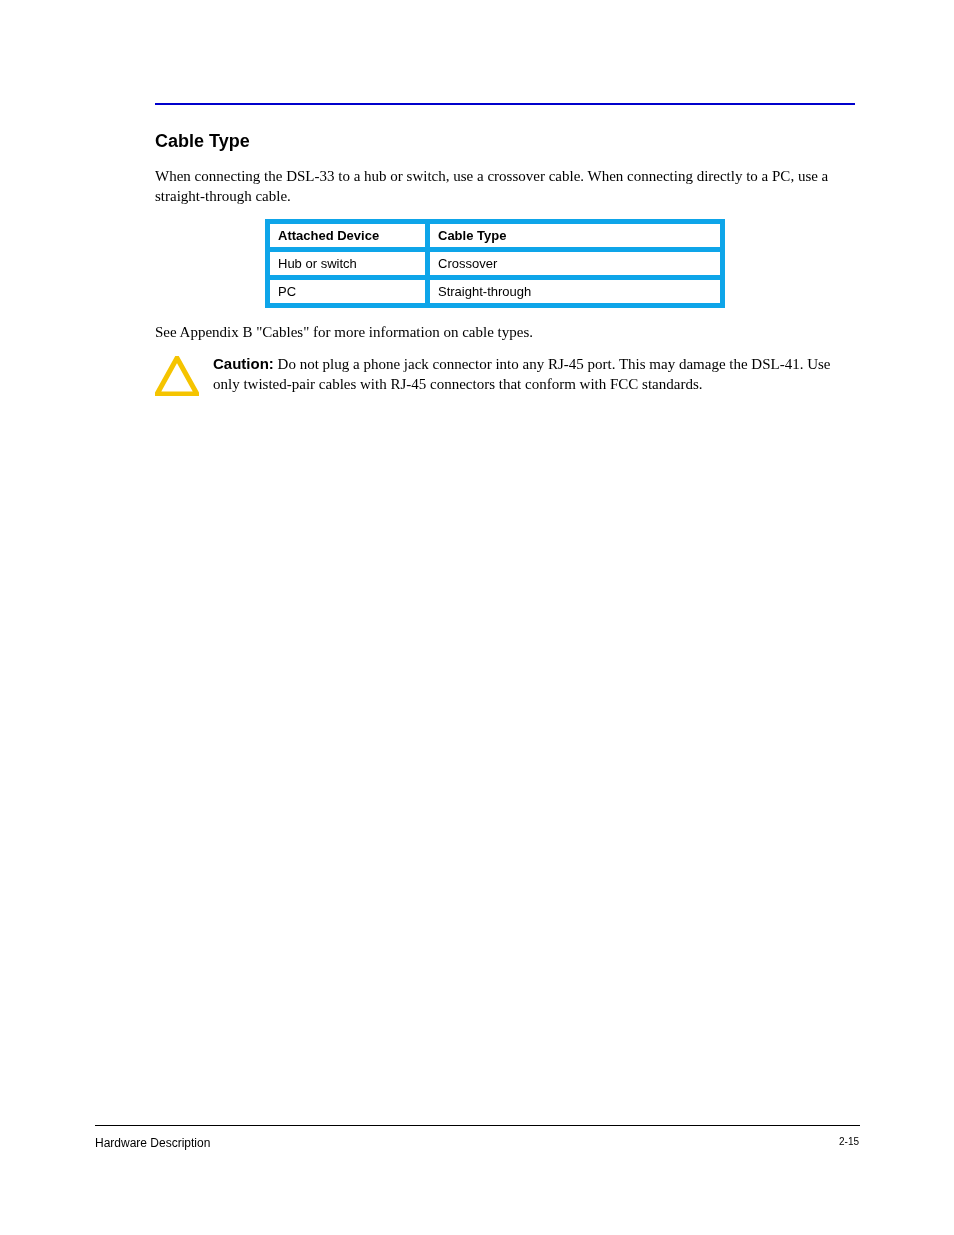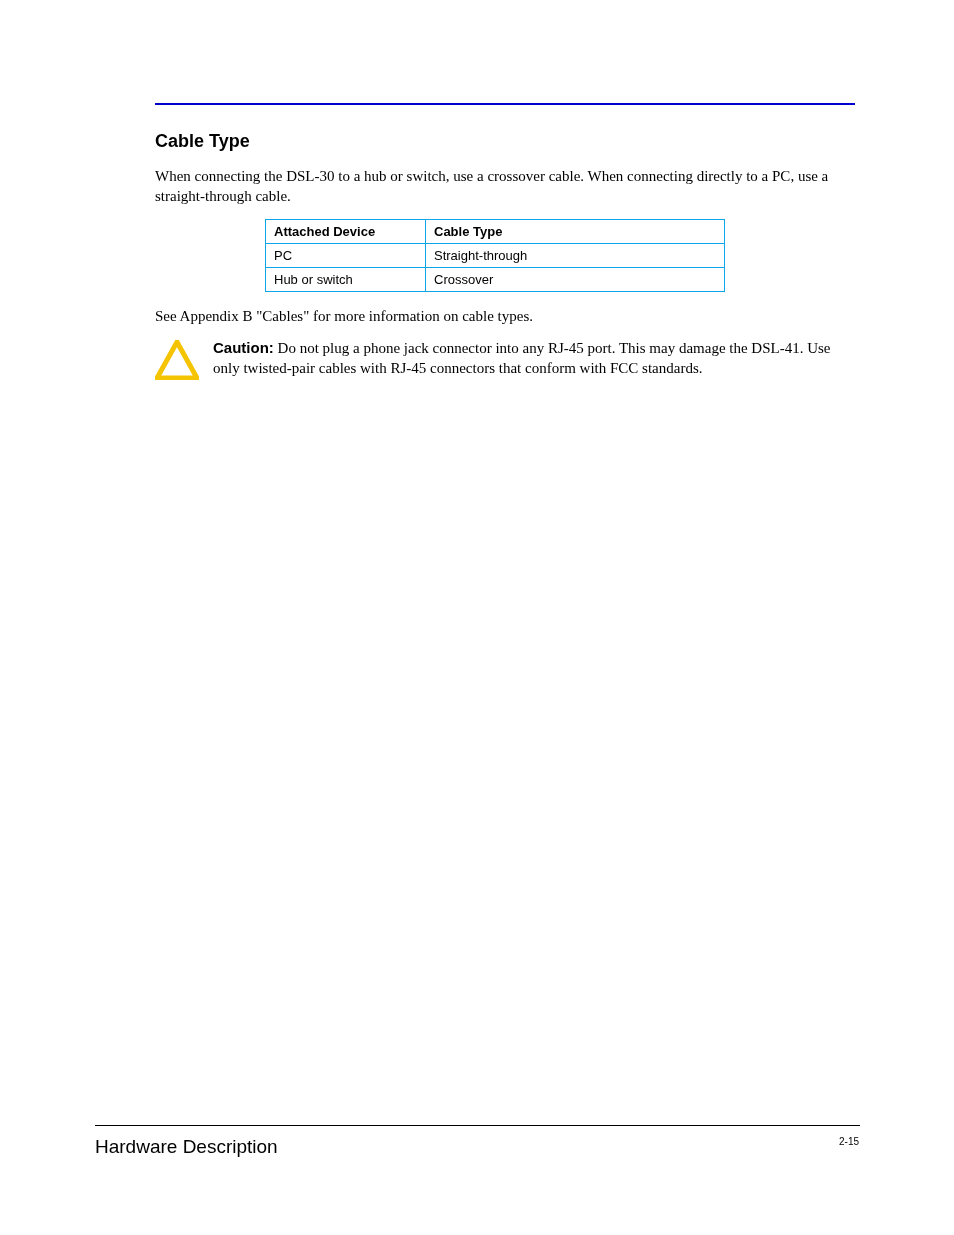--- a/index.html
+++ b/index.html
@@ -46,21 +46,21 @@
     margin-top: 10px;
     margin-bottom: 6px;
   }
   table {
     border-collapse: collapse;
     width: 460px;
     font-family: Arial, Helvetica, sans-serif;
     font-size: 13px;
   }
   th, td {
-    border: 1px solid #0ea5e9;
+    border: 5px solid #0ea5e9;
     padding: 4px 8px;
     text-align: left;
     font-weight: normal;
   }
   th {
     font-weight: bold;
   }
   .col1 { width: 160px; }
   .caution-block {
     display: flex;
@@ -86,58 +86,58 @@
     left: 95px;
     top: 1125px;
     width: 765px;
     border-top: 1px solid #000;
   }
   .footer-left {
     position: absolute;
     left: 95px;
     top: 1136px;
     font-family: Arial, Helvetica, sans-serif;
-    font-size: 19px;
+    font-size: 12px;
   }
   .footer-right {
     position: absolute;
     right: 95px;
     top: 1136px;
     font-family: Arial, Helvetica, sans-serif;
     font-size: 10px;
   }
 </style>
 </head>
 <body>
 
 <div class="page">
 
   <hr class="section-rule">
 
 
   <div class="sub-title">Cable Type</div>
 
-  <p class="para">When connecting the DSL-30 to a hub or switch, use a crossover cable. When connecting directly to a PC, use a straight-through cable.</p>
+  <p class="para">When connecting the DSL-33 to a hub or switch, use a crossover cable. When connecting directly to a PC, use a straight-through cable.</p>
 
   <div class="table-wrap">
     <table>
       <thead>
         <tr>
           <th class="col1">Attached Device</th>
           <th>Cable Type</th>
         </tr>
       </thead>
       <tbody>
         <tr>
+          <td>Hub or switch</td>
+          <td>Crossover</td>
+        </tr>
+        <tr>
           <td>PC</td>
           <td>Straight-through</td>
-        </tr>
-        <tr>
-          <td>Hub or switch</td>
-          <td>Crossover</td>
         </tr>
       </tbody>
     </table>
   </div>
 
   <p class="para" style="margin-top:14px">See Appendix B "Cables" for more information on cable types.</p>
 
   <div class="caution-block">
     <div class="caution-icon">
       <svg width="44" height="40" viewBox="0 0 44 40">

